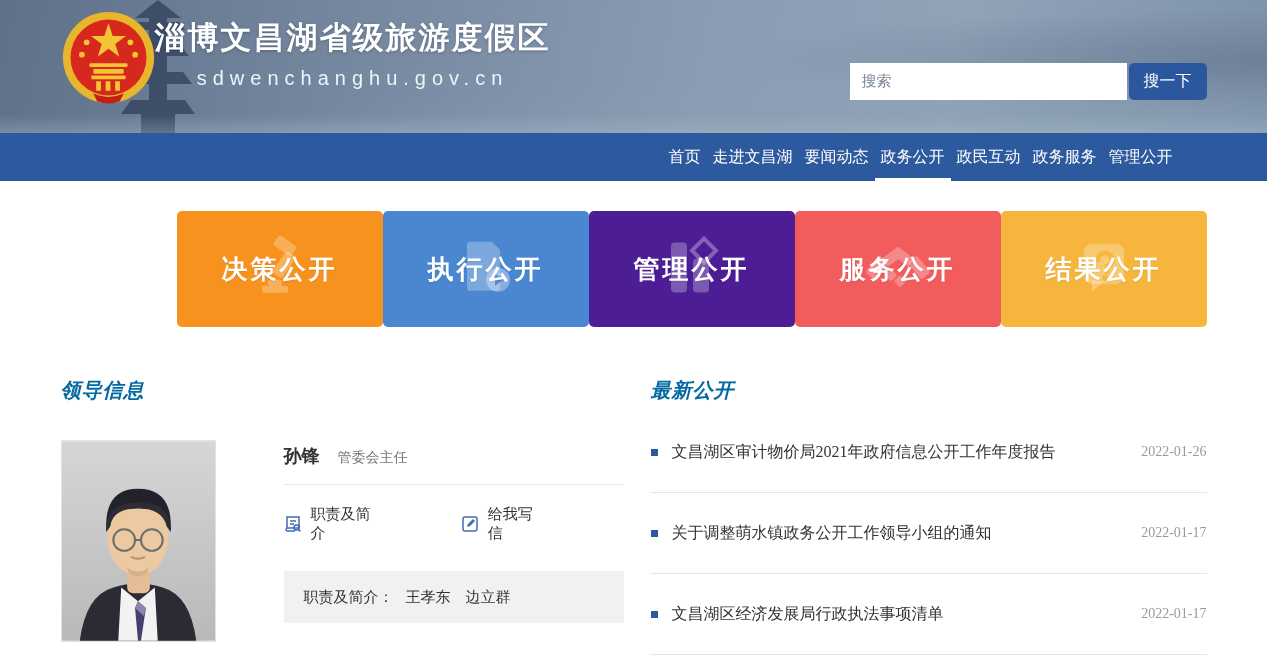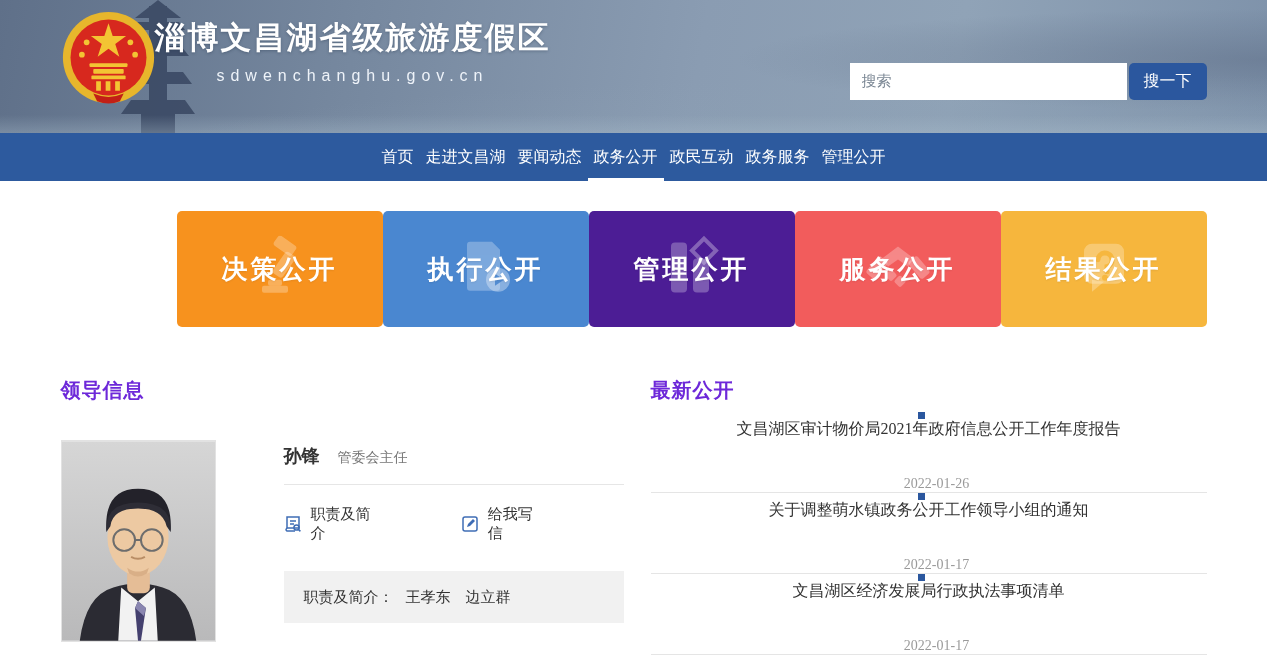--- a/index.html
+++ b/index.html
@@ -16,33 +16,33 @@
   }
   .header::after { content:""; position:absolute; left:0; right:0; bottom:0; height:18px;
     background:linear-gradient(180deg, rgba(255,255,255,0) 0%, rgba(170,190,205,.35) 100%); }
   .header-inner { height:100%; }
   .pagoda { position:absolute; left:58px; top:0; height:133px; opacity:.9; }
   .logo { position:absolute; left:0; top:10px; width:95px; height:95px; }
   .site-text { position:absolute; left:94px; top:17px; color:#fff;
     font-family:Liberation Sans, sans-serif;text-align:center; }
   .site-title { font-size:31px; font-weight:bold; letter-spacing:2px;
     text-shadow:0 1px 3px rgba(30,45,70,.35); }
-  .site-url { margin-top:8px; font-size:16px; letter-spacing:6px; color:#eef3f9; }
+  .site-url { margin-top:8px; font-size:20px; letter-spacing:6px; color:#eef3f9; }
   .search { position:absolute; right:0; top:63px; display:flex; }
   .search-input { width:277px; height:37px; border:none; outline:none; background:#fff;
     padding:0 12px; font-size:15px; color:#4c1d95;
     font-family:"Liberation Serif","DejaVu Serif",serif; }
   .search-input::placeholder { color:#7b8794; }
   .search-btn { width:78px; height:37px; margin-left:2px; border:none; cursor:pointer;
     background:#2b579e; color:#fff; font-size:16px; border-radius:5px;
     font-family:"Liberation Sans","DejaVu Sans",sans-serif; }
 
   
   .nav { height:48px; background:#2d5a9e; }
-  .nav-inner { display:flex; justify-content:center; align-items:stretch;
+  .nav-inner { display:flex; justify-content:flex-end; align-items:stretch;
     height:49px; padding:0 28px; }
   .nav-item { position:relative; display:flex; align-items:center; color:#fff;
     font-size:16px; text-decoration:none; padding:0 6px; cursor:pointer; }
   .nav-item.active::after { content:""; position:absolute; left:50%; bottom:0;
     transform:translateX(-50%); width:76px; height:4px; background:#fff; }
 
   
   .quick-links { display:flex; justify-content:flex-end; margin-top:30px; }
   .ql { position:relative; width:206px; height:116px; border-radius:5px; overflow:hidden;
     display:flex; align-items:center; justify-content:center; cursor:pointer;
@@ -50,41 +50,41 @@
   .ql-icon { position:absolute; left:50%; top:50%; transform:translate(-50%,-52%);
     opacity:.9; pointer-events:none; }
   .ql-label { position:relative; color:#fff; font-size:26px; font-weight:bold;
     letter-spacing:3px; font-family:"Liberation Sans","DejaVu Sans",sans-serif;
     text-shadow:0 1px 2px rgba(0,0,0,.08); }
 
   
   .main { display:flex; margin-top:50px; }
   .col-left { width:563px; flex:none; }
   .col-right { flex:1; margin-left:27px; }
-  .section-title { font-size:20px; font-weight:bold; color:#6d28d9; letter-spacing:1px; }
+  .section-title { font-size:20px; font-weight:bold; color:#0369a1; letter-spacing:1px;font-style:italic; }
 
   .leader { display:flex; margin-top:36px; }
   .leader-photo { width:155px; height:202px; flex:none; border:1px solid #e2e2e2; }
   .leader-info { flex:1; margin-left:68px; }
   .leader-name-row { display:flex; align-items:baseline; padding:4px 0 16px 0;
     border-bottom:1px solid #e6e6e6; }
   .leader-name { font-size:18px; font-weight:bold; color:#333; }
   .leader-pos { font-size:14px; color:#777; margin-left:18px; }
   .leader-links { display:flex; margin-top:20px; }
   .leader-link { display:flex; align-items:center; font-size:15px; color:#333;
     text-decoration:none; cursor:pointer; margin-right:78px; }
   .leader-link .li-ico { display:inline-flex; margin-right:9px; }
   .deputy-box { margin-top:28px; height:52px; line-height:52px; background:#f1f1f1;
     padding:0 20px; font-size:15px; color:#333; }
   .deputy-names { margin-left:12px; }
 
   
   .news-list { margin-top:8px; }
   .news-row { display:flex; align-items:center; height:81px;
-    border-bottom:1px solid #e5e5e5; cursor:pointer;flex-direction:column; }
+    border-bottom:1px solid #e5e5e5; cursor:pointer; }
   .news-bullet { width:7px; height:7px; background:#2b579e; flex:none; margin-right:14px; }
   .news-title { flex:1; font-size:16px; color:#333; white-space:nowrap; overflow:hidden; }
   .news-date { font-size:14px; color:#9a9a9a; margin-left:16px; flex:none; }
 </style>
 </head>
 <body>
 
 <div class="header">
   <div class="container header-inner">
     <svg class="pagoda" width="78" height="133" viewBox="0 0 78 133">

